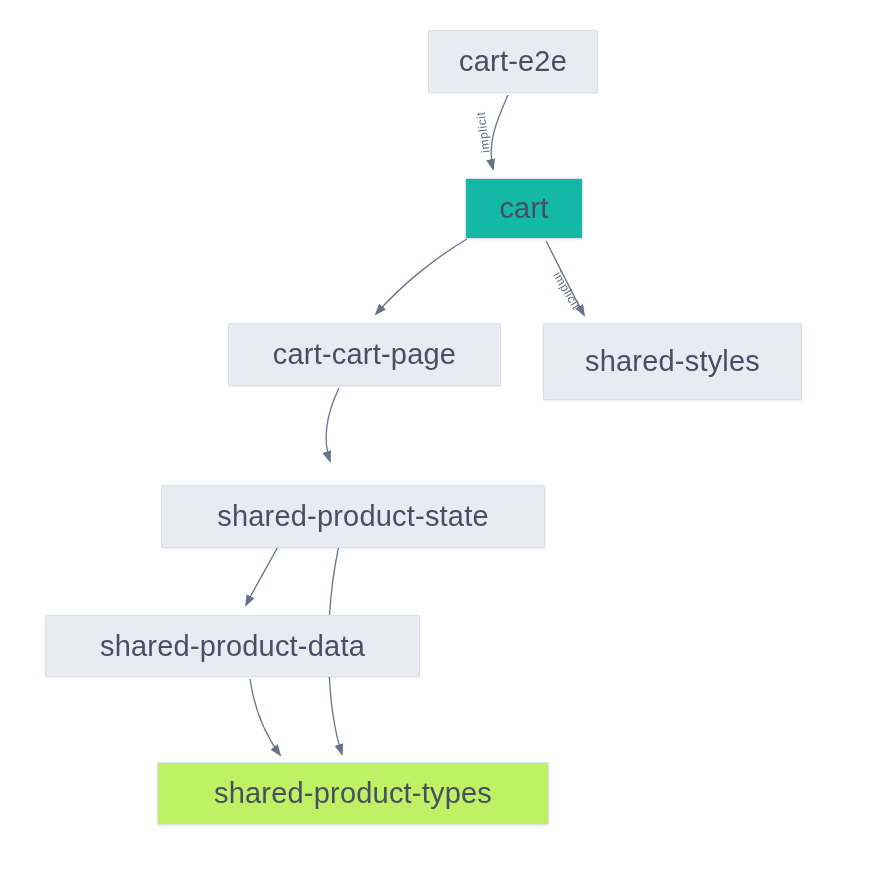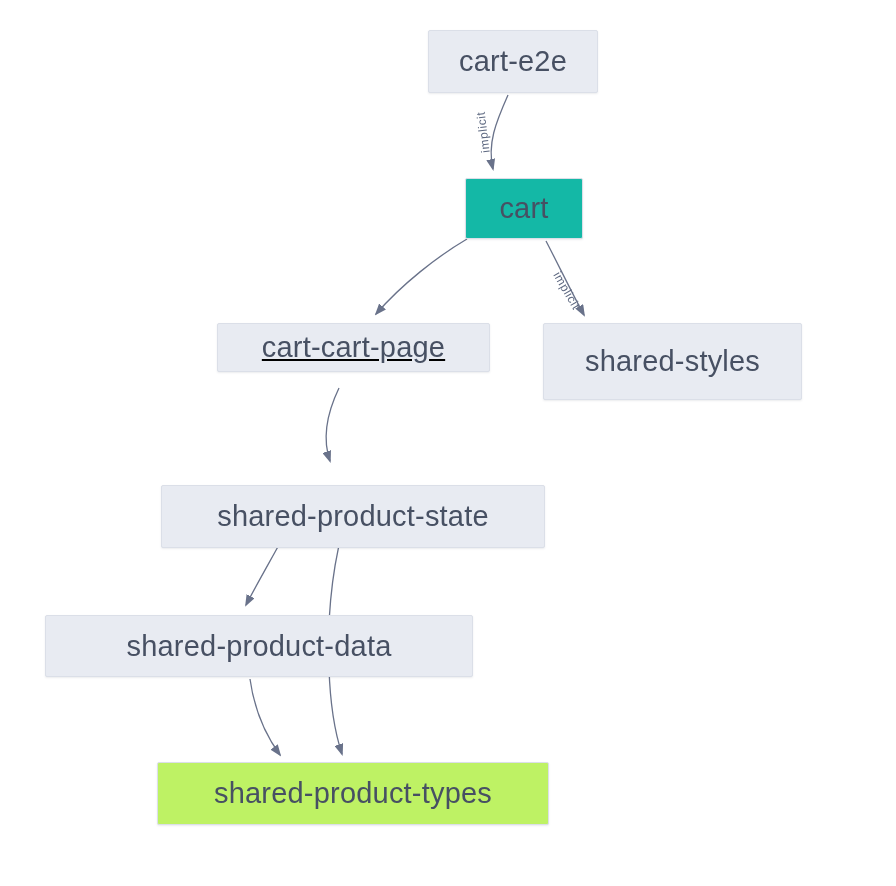--- a/index.html
+++ b/index.html
@@ -64,29 +64,29 @@
         <text x="566" y="291" text-anchor="middle" dominant-baseline="middle" fill="#5d6880" class="edge-label" transform="rotate(60 566 291)">implicit</text>
       </g>
   </svg>
   <div id="nodes-layer">
       <div class="graph-node" style="left: 428px; top: 30px; width: 170px; height: 63px; background: rgb(232, 235, 242); border: 1px solid rgb(219, 223, 232);">
         <span class="node-label" style="color: rgb(71, 80, 99);">cart-e2e</span>
       </div>
       <div class="graph-node" style="left: 465px; top: 178px; width: 118px; height: 61px; background: #14b8a6; border: 1px solid rgb(219, 223, 232);">
         <span class="node-label" style="color: rgb(71, 80, 99);">cart</span>
       </div>
-      <div class="graph-node" style="left: 217px; top: 323px; width: 273px; height: 49px; background: rgb(232, 235, 242); border: 1px solid rgb(219, 223, 232); text-decoration: underline;">
+      <div class="graph-node" style="left: 228px; top: 323px; width: 273px; height: 63px; background: rgb(232, 235, 242); border: 1px solid rgb(219, 223, 232);">
         <span class="node-label" style="color: rgb(71, 80, 99);">cart-cart-page</span>
       </div>
       <div class="graph-node" style="left: 543px; top: 323px; width: 259px; height: 77px; background: rgb(232, 235, 242); border: 1px solid rgb(219, 223, 232);">
         <span class="node-label" style="color: rgb(71, 80, 99);">shared-styles</span>
       </div>
       <div class="graph-node" style="left: 161px; top: 485px; width: 384px; height: 63px; background: rgb(232, 235, 242); border: 1px solid rgb(219, 223, 232);">
         <span class="node-label" style="color: rgb(71, 80, 99);">shared-product-state</span>
       </div>
-      <div class="graph-node" style="left: 45px; top: 615px; width: 428px; height: 62px; background: rgb(232, 235, 242); border: 1px solid rgb(219, 223, 232);">
+      <div class="graph-node" style="left: 45px; top: 615px; width: 375px; height: 62px; background: rgb(232, 235, 242); border: 1px solid rgb(219, 223, 232);">
         <span class="node-label" style="color: rgb(71, 80, 99);">shared-product-data</span>
       </div>
       <div class="graph-node" style="left: 157px; top: 762px; width: 392px; height: 63px; background: #bef264; border: 1px solid rgb(219, 223, 232);">
         <span class="node-label" style="color: rgb(71, 80, 99);">shared-product-types</span>
       </div>
     </div>
 </div>
 
 </body></html>

